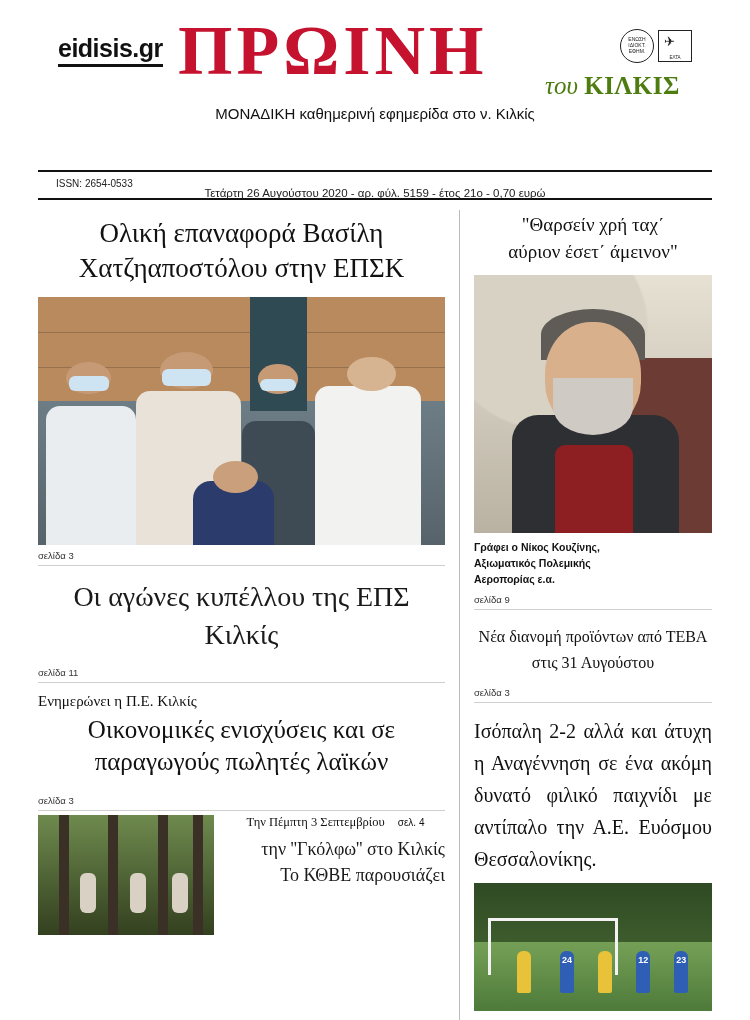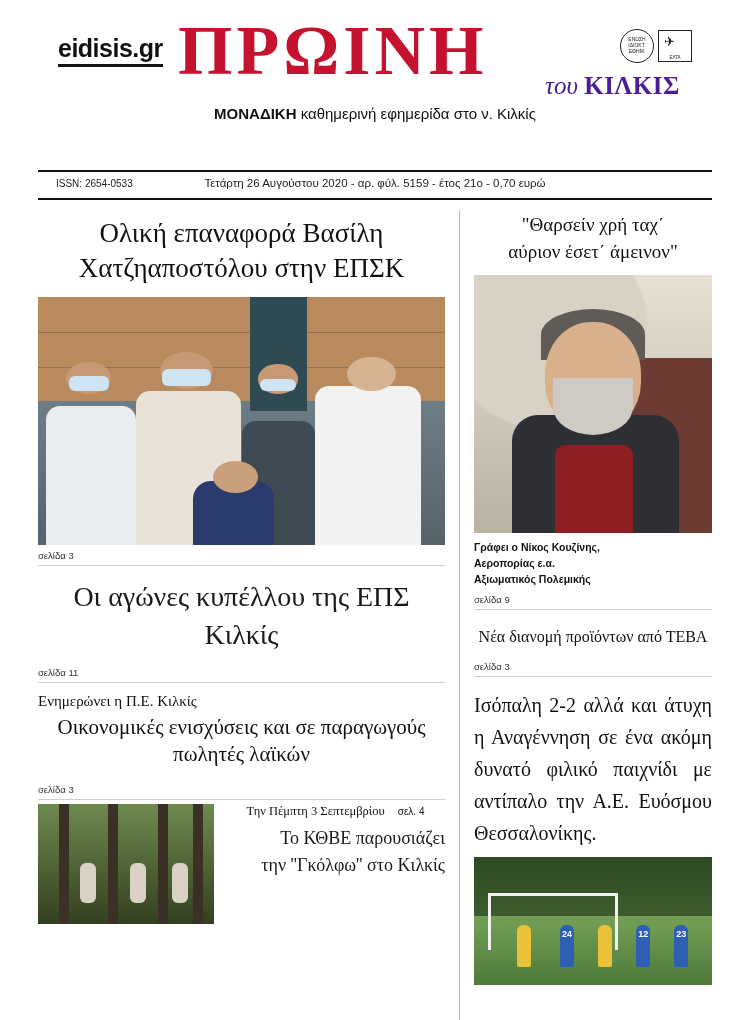--- a/index.html
+++ b/index.html
@@ -51,21 +51,21 @@
     color: #c4122f;
     line-height: 1;
   }
   .brand-sub {
     position: absolute;
     left: 507px;
     top: 72px;
     font-family: "Liberation Serif", serif;
     font-style: italic;
     font-size: 25px;
-    color: #4c1d95;
+    color: #4d7c0f;
   }
   .brand-sub b {
     font-style: normal;
     font-weight: bold;
     letter-spacing: 0.5px;
   }
   .stamp {
     position: absolute;
     right: 18px;
     top: 26px;
@@ -116,21 +116,21 @@
   .tagline {
     position: absolute;
     left: 0;
     right: 0;
     top: 105px;
     text-align: center;
     font-family: "Liberation Sans", sans-serif;
     font-size: 15px;
     color: #111;
   }
-  .tagline b { font-weight: bold; }
+  .tagline b { font-weight: normal; }
 
   .rule-thick {
     border-top: 2px solid #111;
     margin-top: 32px;
   }
   .infobar {
     position: relative;
     height: 26px;
     font-family: "Liberation Sans", sans-serif;
     font-size: 11px;
@@ -139,21 +139,21 @@
   }
   .infobar .issn {
     position: absolute;
     left: 18px;
     top: 6px;
     font-size: 10px;
   }
   .infobar .dateline {
     position: absolute;
     left: 0; right: 0;
-    top: 5px;
+    top: 15px;
     text-align: center;
     font-size: 11.5px;
   }
 
   
   .cols {
     display: flex;
     margin-top: 10px;
     height: 830px;
   }
@@ -346,42 +346,42 @@
           <div class="person" style="left:38%;width:20%;height:26%;background:#2b3b6b;border-radius:18px 18px 0 0;"></div>
           <div class="head" style="left:43%;top:66%;width:11%;height:13%;background:#caa07c;"></div>
         </div>
       </div>
       <div class="pagenote">σελίδα  3</div>
 
       <div class="center-sub">Οι αγώνες κυπέλλου της ΕΠΣ Κιλκίς</div>
       <div class="pagenote">σελίδα 11</div>
 
       <div class="kicker">Ενημερώνει η Π.Ε. Κιλκίς</div>
-      <div class="headline" style="font-size:21px;margin-top:2px">Οικονομικές ενισχύσεις και σε παραγωγούς πωλητές λαϊκών</div>
+      <div class="headline" style="font-size:25px;margin-top:2px">Οικονομικές ενισχύσεις και σε παραγωγούς πωλητές λαϊκών</div>
       <div class="pagenote">σελίδα  3</div>
 
       <div class="bottom-split">
         <div class="bottom-photo">
           <div class="scene p4">
             <div class="trunk" style="left:12%;height:100%"></div>
             <div class="trunk" style="left:40%;height:100%"></div>
             <div class="trunk" style="left:68%;height:100%"></div>
             <div class="trunk" style="left:88%;height:100%"></div>
             <div class="fig" style="left:24%"></div>
             <div class="fig" style="left:52%"></div>
             <div class="fig" style="left:76%"></div>
           </div>
         </div>
         <div class="bottom-text">
           <div class="toprow">
             <span>Την Πέμπτη 3 Σεπτεμβρίου</span>
             <span class="sel">σελ. 4</span>
           </div>
+          <div class="line">την ''Γκόλφω'' στο Κιλκίς</div>
           <div class="line">Το ΚΘΒΕ παρουσιάζει</div>
-          <div class="line">την ''Γκόλφω'' στο Κιλκίς</div>
         </div>
       </div>
 
     </div>
 
     <div class="col-right">
 
       <div class="quote">
         <div>"Θαρσείν χρή ταχ΄</div>
         <div>αύριον έσετ΄ άμεινον"</div>
@@ -394,27 +394,28 @@
           <div class="torso"></div>
           <div class="shirt"></div>
           <div class="hair"></div>
           <div class="head2"></div>
           <div class="beard"></div>
         </div>
       </div>
 
       <div class="byline">
         <div>Γράφει  ο Νίκος Κουζίνης,</div>
+        <div>Αξιωματικός Πολεμικής</div>
         <div>Αεροπορίας ε.α.</div>
-        <div>Αξιωματικός Πολεμικής</div>
       </div>
       <div class="pagenote">σελίδα  9</div>
 
       <div class="teaser" style="font-size:16px;margin-top:14px">
         <div>Νέα διανομή προϊόντων από ΤΕΒΑ</div>
+        <div>στις 31 Αυγούστου</div>
       </div>
       <div class="pagenote">σελίδα 3</div>
 
       <div class="teaser just" style="margin-top:12px">Ισόπαλη 2-2 αλλά και άτυχη η Αναγέννηση σε ένα ακόμη δυνατό φιλικό παιχνίδι με αντίπαλο την Α.Ε. Ευόσμου Θεσσαλονίκης.</div>
 
       <div class="photo" style="height:128px;margin-top:8px">
         <div class="scene p3">
           <div class="treeline"></div>
           <div class="goal"></div>
           <div class="player" style="left:18%;background:#e8c33a;"></div>

